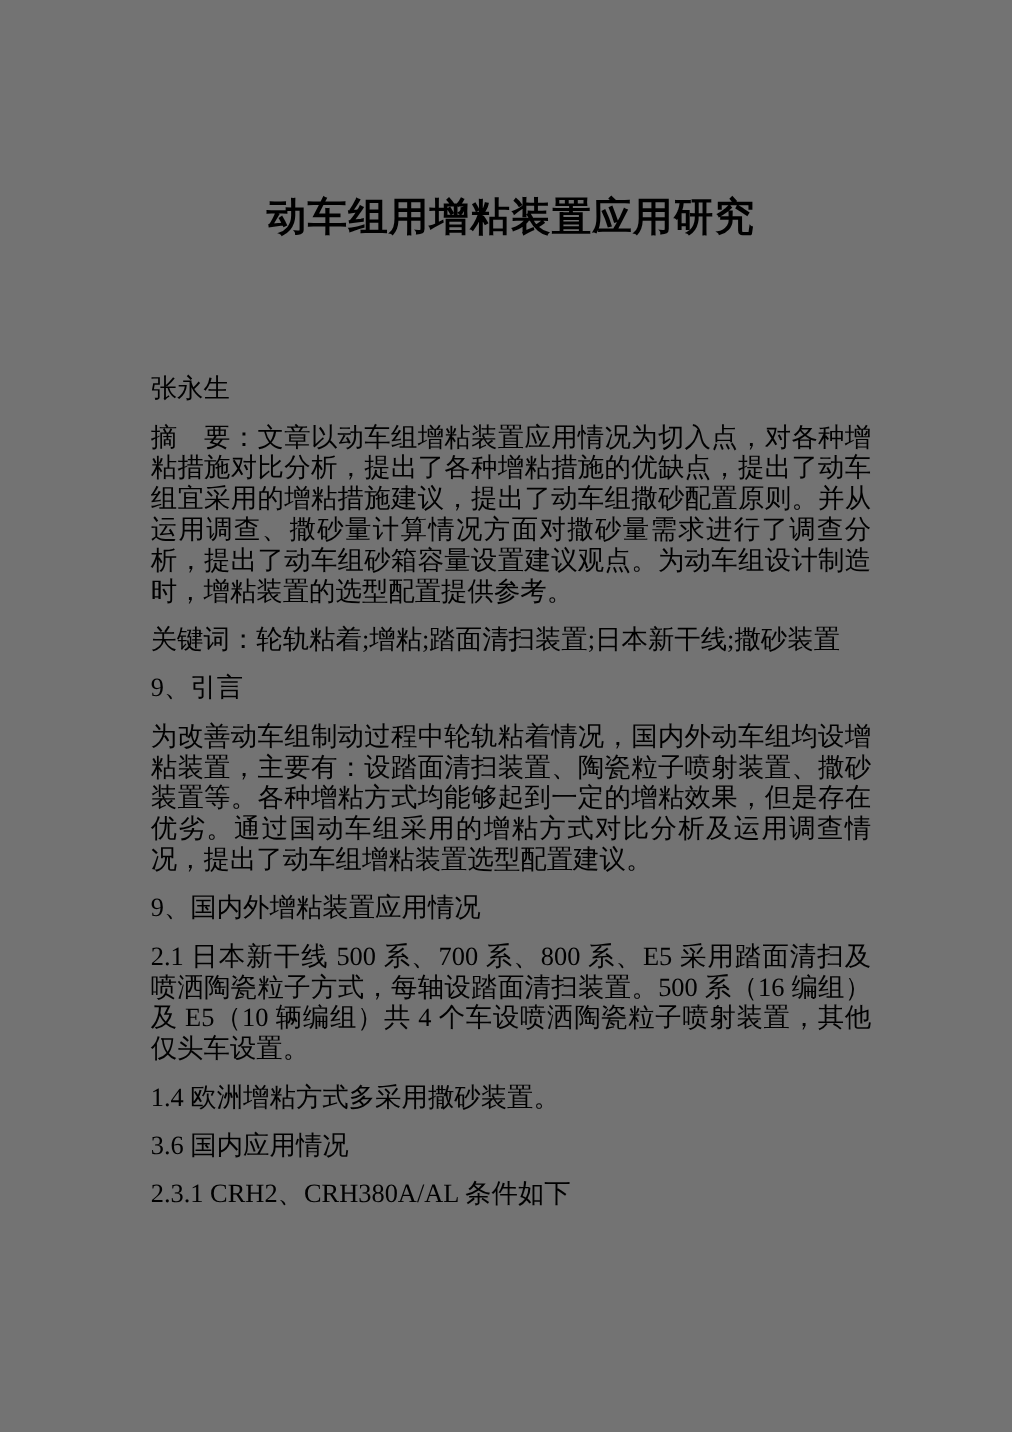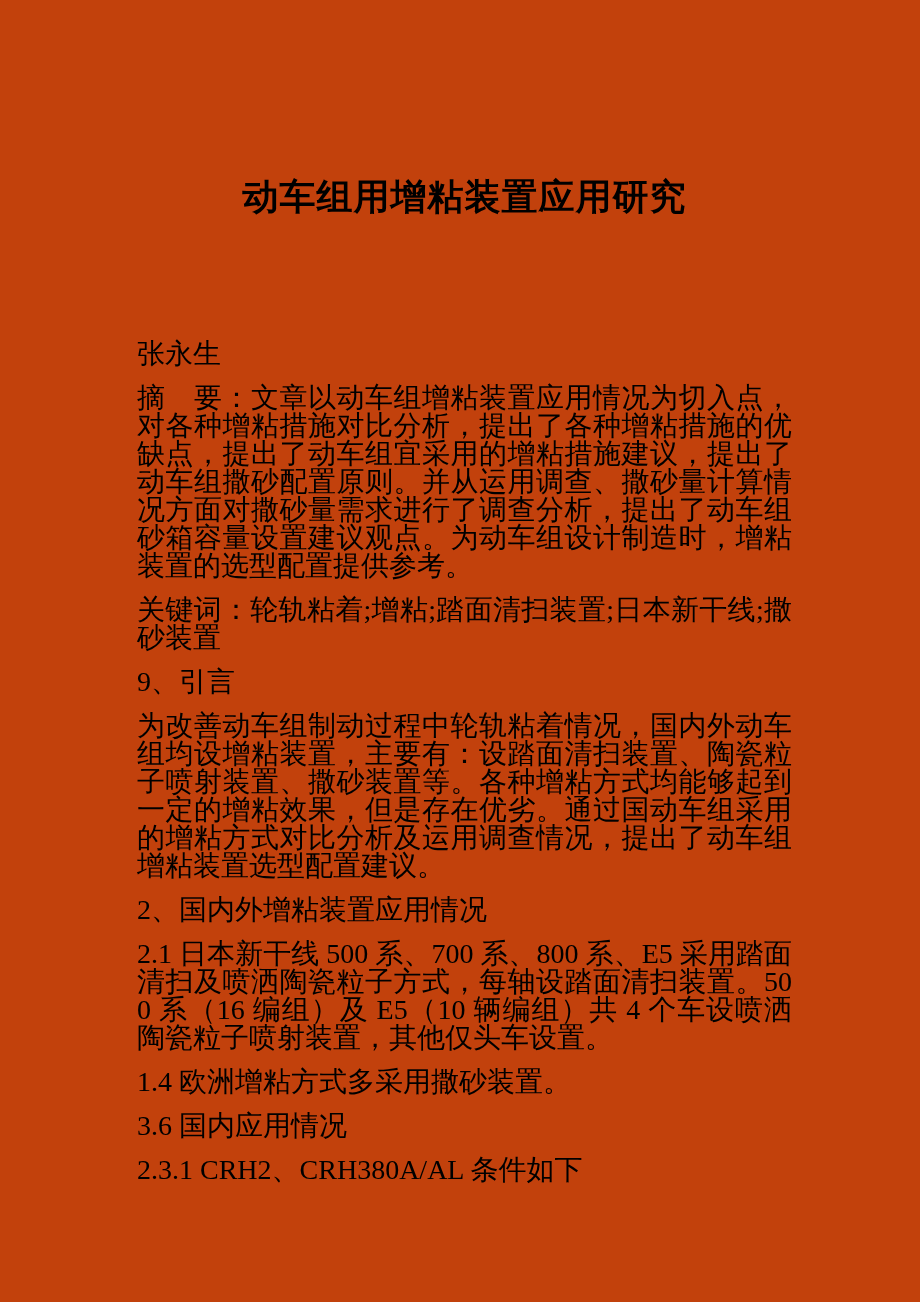--- a/index.html
+++ b/index.html
@@ -12,33 +12,33 @@
     height: 1302px;
     overflow: hidden;
     color: #000000;
     font-family: "Liberation Serif", "DejaVu Serif", serif;
   }
   .page {
     box-sizing: border-box;
     width: 920px;
     height: 1302px;
     padding: 174px 128px 0 137px;
-    background: #c2410c;
+    background: #737373;
   }
   .doc-title {
     font-size: 36px;
     font-weight: bold;
     line-height: 46px;
     letter-spacing: 1px;
     text-align: center;
     margin: 0 0 120px 0;
     font-family: "Liberation Serif", "DejaVu Serif", serif;
   }
   .para {
-    font-size: 28px;
+    font-size: 24px;
     line-height: 28px;
     margin: 0 0 16px 0;
     text-align: justify;
     text-justify: inter-ideograph;
     word-break: break-all;
   }
   .bullet-list {
     list-style: none;
     margin: 0;
     padding: 0 0 0 58px;
@@ -71,21 +71,21 @@
   <p class="para">张永生</p>
 
   <p class="para">摘　要：文章以动车组增粘装置应用情况为切入点，对各种增粘措施对比分析，提出了各种增粘措施的优缺点，提出了动车组宜采用的增粘措施建议，提出了动车组撒砂配置原则。并从运用调查、撒砂量计算情况方面对撒砂量需求进行了调查分析，提出了动车组砂箱容量设置建议观点。为动车组设计制造时，增粘装置的选型配置提供参考。</p>
 
   <p class="para">关键词：轮轨粘着;增粘;踏面清扫装置;日本新干线;撒砂装置</p>
 
   <p class="para">9、引言</p>
 
   <p class="para">为改善动车组制动过程中轮轨粘着情况，国内外动车组均设增粘装置，主要有：设踏面清扫装置、陶瓷粒子喷射装置、撒砂装置等。各种增粘方式均能够起到一定的增粘效果，但是存在优劣。通过国动车组采用的增粘方式对比分析及运用调查情况，提出了动车组增粘装置选型配置建议。</p>
 
-  <p class="para">2、国内外增粘装置应用情况</p>
+  <p class="para">9、国内外增粘装置应用情况</p>
 
   <p class="para">2.1 日本新干线 500 系、700 系、800 系、E5 采用踏面清扫及喷洒陶瓷粒子方式，每轴设踏面清扫装置。500 系（16 编组）及 E5（10 辆编组）共 4 个车设喷洒陶瓷粒子喷射装置，其他仅头车设置。</p>
 
   <p class="para">1.4 欧洲增粘方式多采用撒砂装置。</p>
 
   <p class="para">3.6 国内应用情况</p>
 
   <p class="para">2.3.1 CRH2、CRH380A/AL 条件如下</p>
 
 

